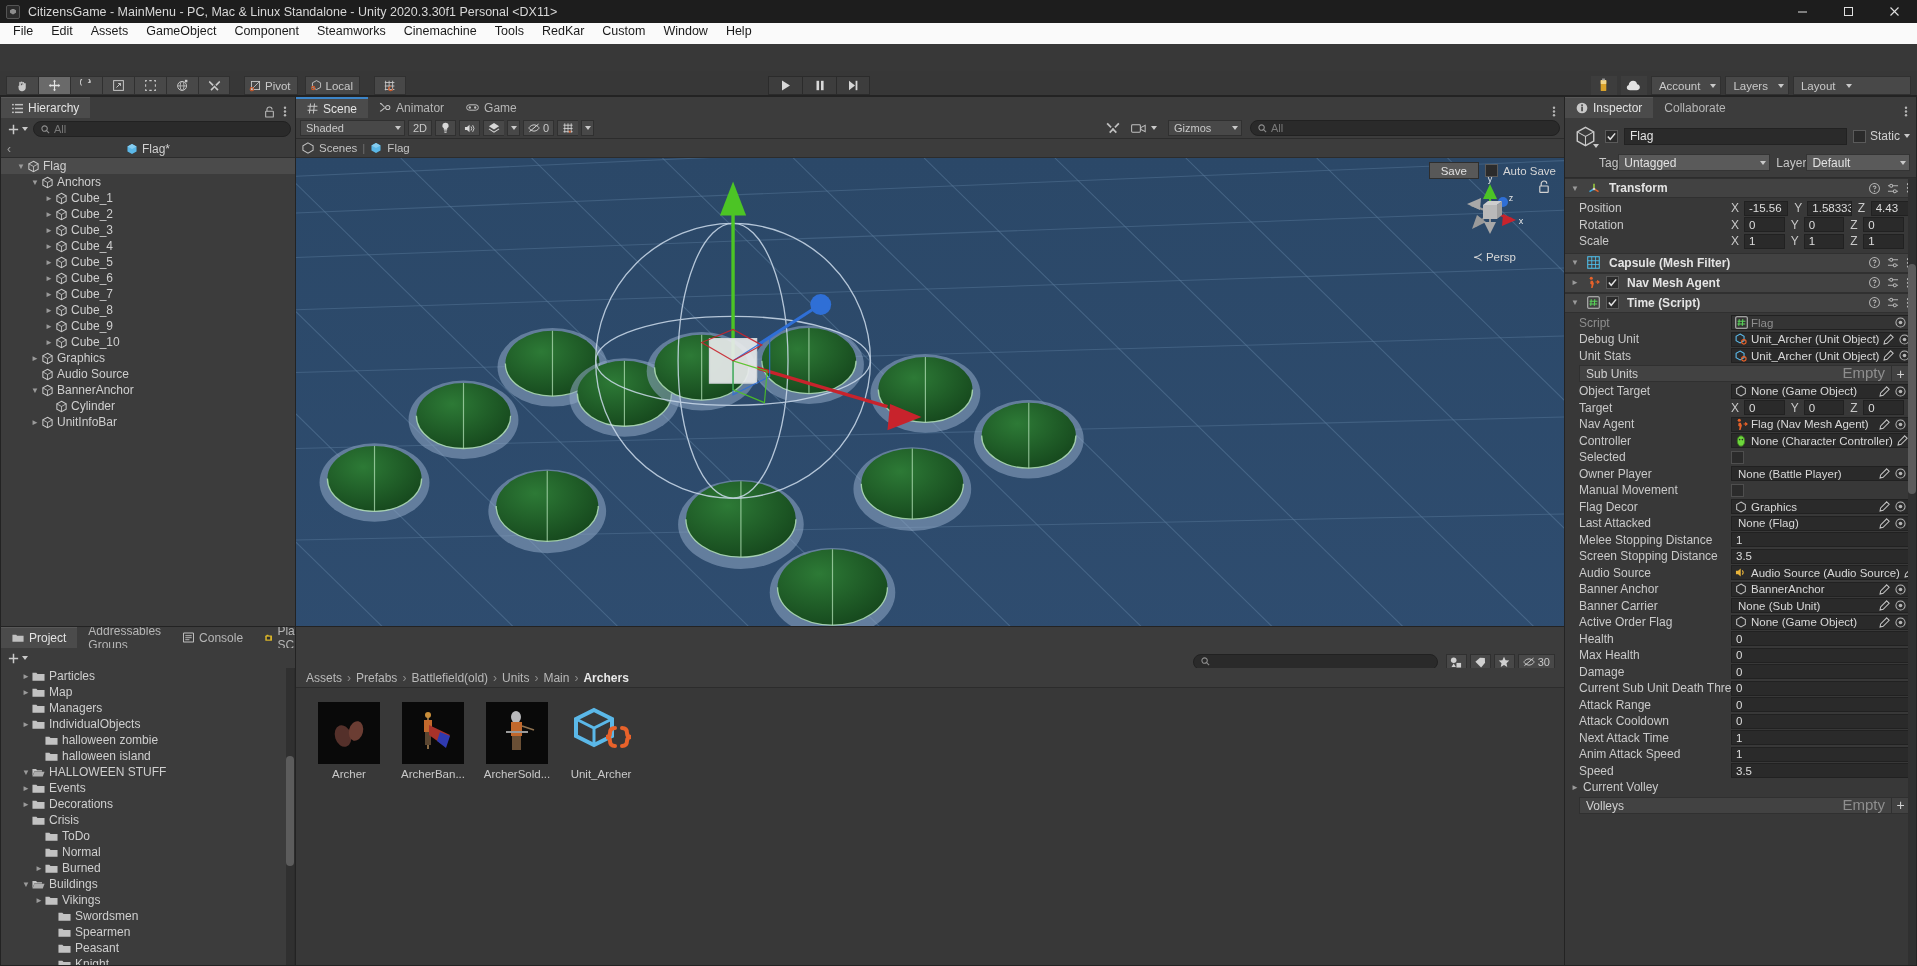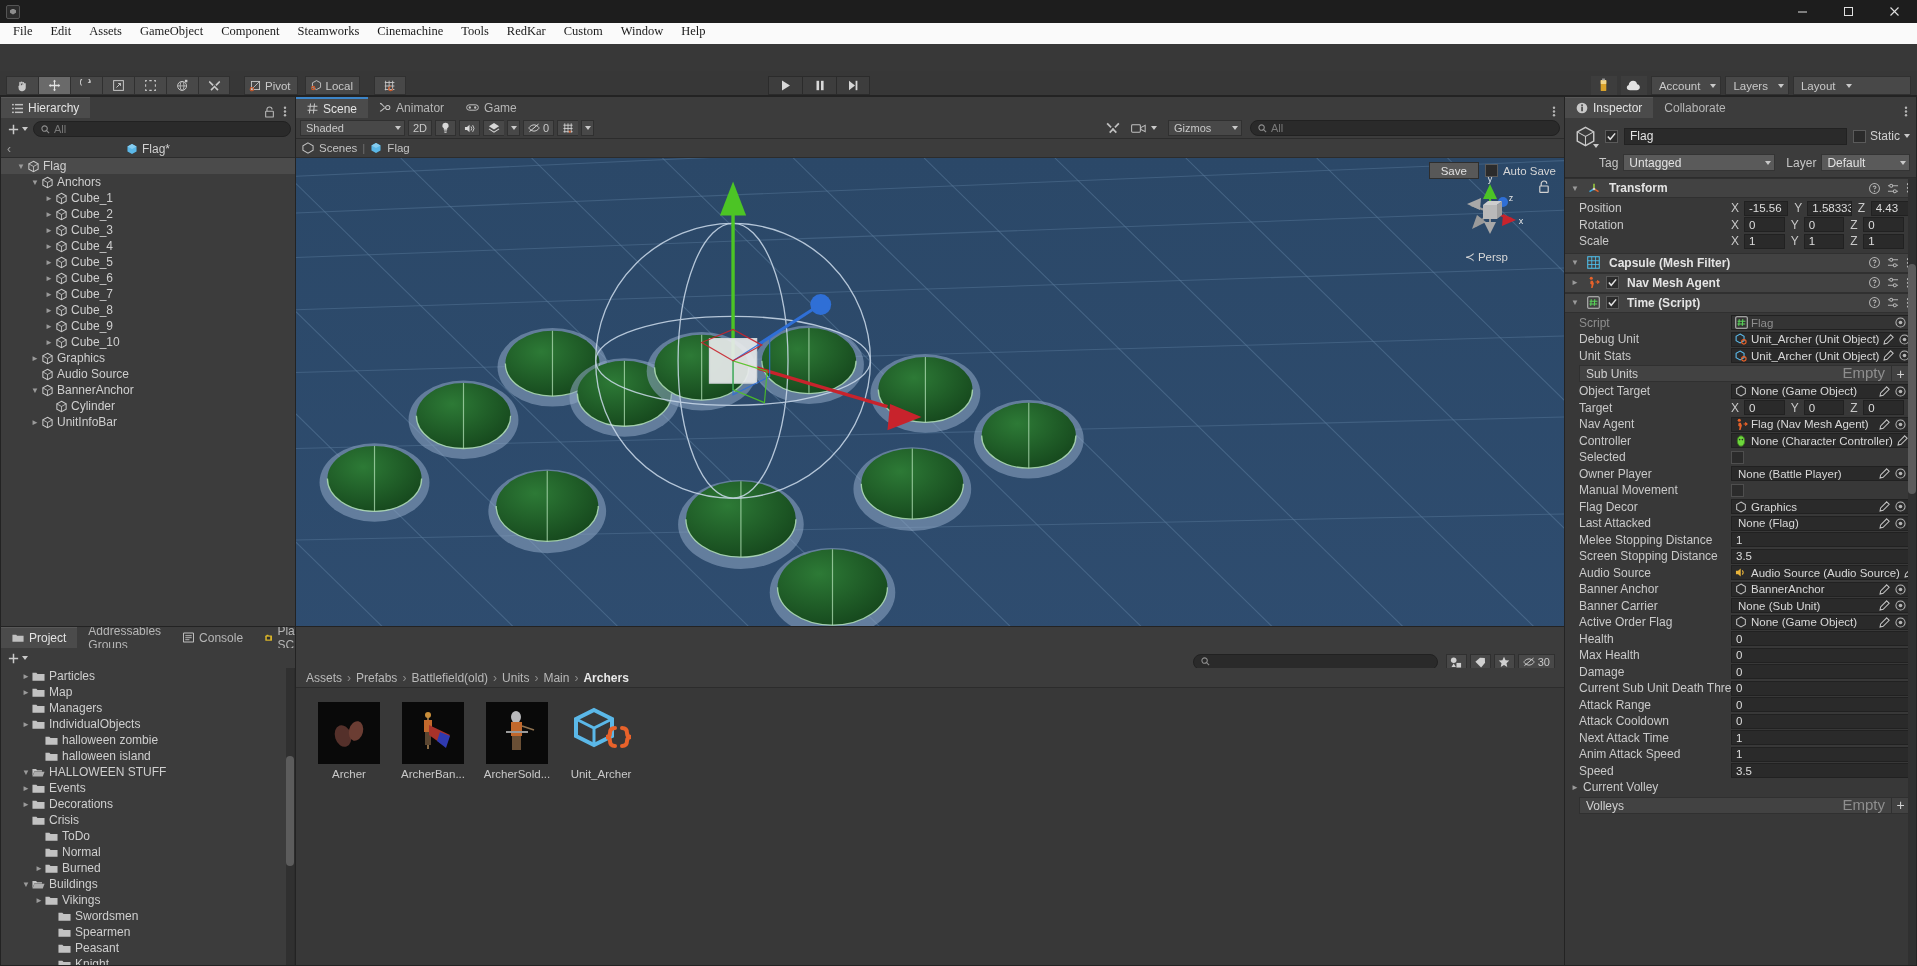--- a/index.html
+++ b/index.html
@@ -35,21 +35,20 @@
   .win-btn svg { display: block; }
 
   
   .menubar {
     height: 21px; background: #fafafa; display: flex; align-items: center;
     flex: 0 0 21px; padding-left: 4px;
   }
   .menu-item {
     padding: 0 9px; height: 26px; line-height: 21px; font-size: 12.5px; color: #1a1a1a;
     white-space: nowrap;
-    font-family: Liberation Serif, serif;
   }
 
   
   .maintoolbar {
     height: 25px; background: #373737; border-bottom: 1px solid #232323;
     display: flex; align-items: flex-end; flex: 0 0 25px; padding: 0 6px; gap: 4px; margin-top: 27px;
   }
   .tbtn {
     width: 32px; height: 19px; background: #484848; border: 1px solid #303030;
     display: flex; align-items: center; justify-content: center; color: #c9c9c9;
@@ -140,21 +139,21 @@
   .asset-thumb { width: 62px; height: 62px; background: #0b0b0b; display: flex; align-items: center; justify-content: center; }
   .asset-label { font-size: 11.5px; color: #c9c9c9; white-space: nowrap; }
 
   
   .insp-body { flex: 1; overflow: hidden; background: #383838; display: flex; flex-direction: column; }
   .insp-head { background: #3c3c3c; padding: 5px 6px 6px 6px; border-bottom: 1px solid #2c2c2c; }
   .insp-row1 { display: flex; align-items: center; gap: 6px; }
   .go-big { width: 28px; height: 26px; display: flex; align-items: center; justify-content: center; position: relative; }
   .namefield { flex: 1; height: 17px; background: #2a2a2a; border: 1px solid #222; color: #e2e2e2; font-size: 12px; display: flex; align-items: center; padding: 0 5px; }
   .static-wrap { display: flex; align-items: center; gap: 4px; font-size: 12px; color: #d0d0d0; }
-  .insp-row2 { display: flex; align-items: center; gap: 5px; margin-top: 5px; padding-left: 28px; font-size: 12px; }
+  .insp-row2 { display: flex; align-items: center; margin-top: 5px; padding-left: 28px; font-size: 12px; }
   .lbl-sm { color: #c6c6c6; }
   .dd {
     height: 17px; background: #5a5a5a; border: 1px solid #343434; display: flex; align-items: center;
     padding: 0 3px 0 5px; color: #e2e2e2; font-size: 12px; justify-content: space-between;
   }
   .comp-header {
     height: 20px; background: #424242; border-top: 1px solid #303030; border-bottom: 1px solid #303030;
     display: flex; align-items: center; gap: 5px; padding: 0 6px 0 4px; font-size: 12px; color: #e4e4e4; font-weight: bold;
   }
   .comp-header .hdr-icons { margin-left: auto; display: flex; align-items: center; gap: 7px; color: #b5b5b5; font-weight: normal; }
@@ -174,33 +173,34 @@
   .objfield .fbtn { width: 13px; display: flex; align-items: center; justify-content: center; color: #bbb; flex: 0 0 13px; }
   .checkfield { width: 13px; height: 13px; background: #2b2b2b; border: 1px solid #4e4e4e; }
   .listrow { display: flex; align-items: flex-end; margin: 1px 6px 1px 14px; height: 17px; background: #424242; border: 1px solid #303030; padding: 0 0 0 6px; font-size: 12px; color: #cfcfcf; }
   .listrow .empty { margin-left: auto; color: #8e8e8e; font-size: 15px; padding-right: 6px; }
   .listrow .plus { width: 18px; display: flex; align-items: center; justify-content: center; color: #d2d2d2; font-size: 14px; border-left: 1px solid #303030; height: 100%; }
   .foldrow { height: 16.5px; display: flex; align-items: center; font-size: 12px; padding-left: 4px; color: #c9c9c9; gap: 2px; }
 
   
   .grid-svg { position: absolute; inset: 0; }
   .gizmo-nav { position: absolute; right: 38px; top: 18px; width: 72px; height: 72px; }
-  .persp-lbl { position: absolute; right: 56px; top: 92px; font-size: 11.5px; color: #d8d8d8; }
+  .persp-lbl { position: absolute; right: 48px; top: 92px; font-size: 11.5px; color: #d8d8d8; }
   .lock-ico { position: absolute; right: 14px; top: 22px; color: #cfcfcf; }
 
   .scroll-v { position: absolute; right: 1px; top: 0; width: 8px; background: #303030; }
   .scroll-thumb { position: absolute; width: 8px; background: #5c5c5c; border-radius: 4px; }
 </style>
 </head>
 <body>
 
 <div class="app">
 
   <div class="titlebar">
     <div class="title-icon"></div>
+    <div class="title-text">CitizensGame - MainMenu - PC, Mac &amp; Linux Standalone - Unity 2020.3.30f1 Personal &lt;DX11&gt;</div>
     <div class="win-controls">
       <div class="win-btn">
         <svg width="11" height="11" viewBox="0 0 11 11">
             <line x1="1" y1="6" x2="10" y2="6" stroke="#e0e0e0" stroke-width="1"></line>
           </svg>
       </div>
       <div class="win-btn">
         <svg width="11" height="11" viewBox="0 0 11 11">
             <rect x="1.5" y="1.5" width="8" height="8" fill="none" stroke="#e0e0e0" stroke-width="1"></rect>
           </svg>

